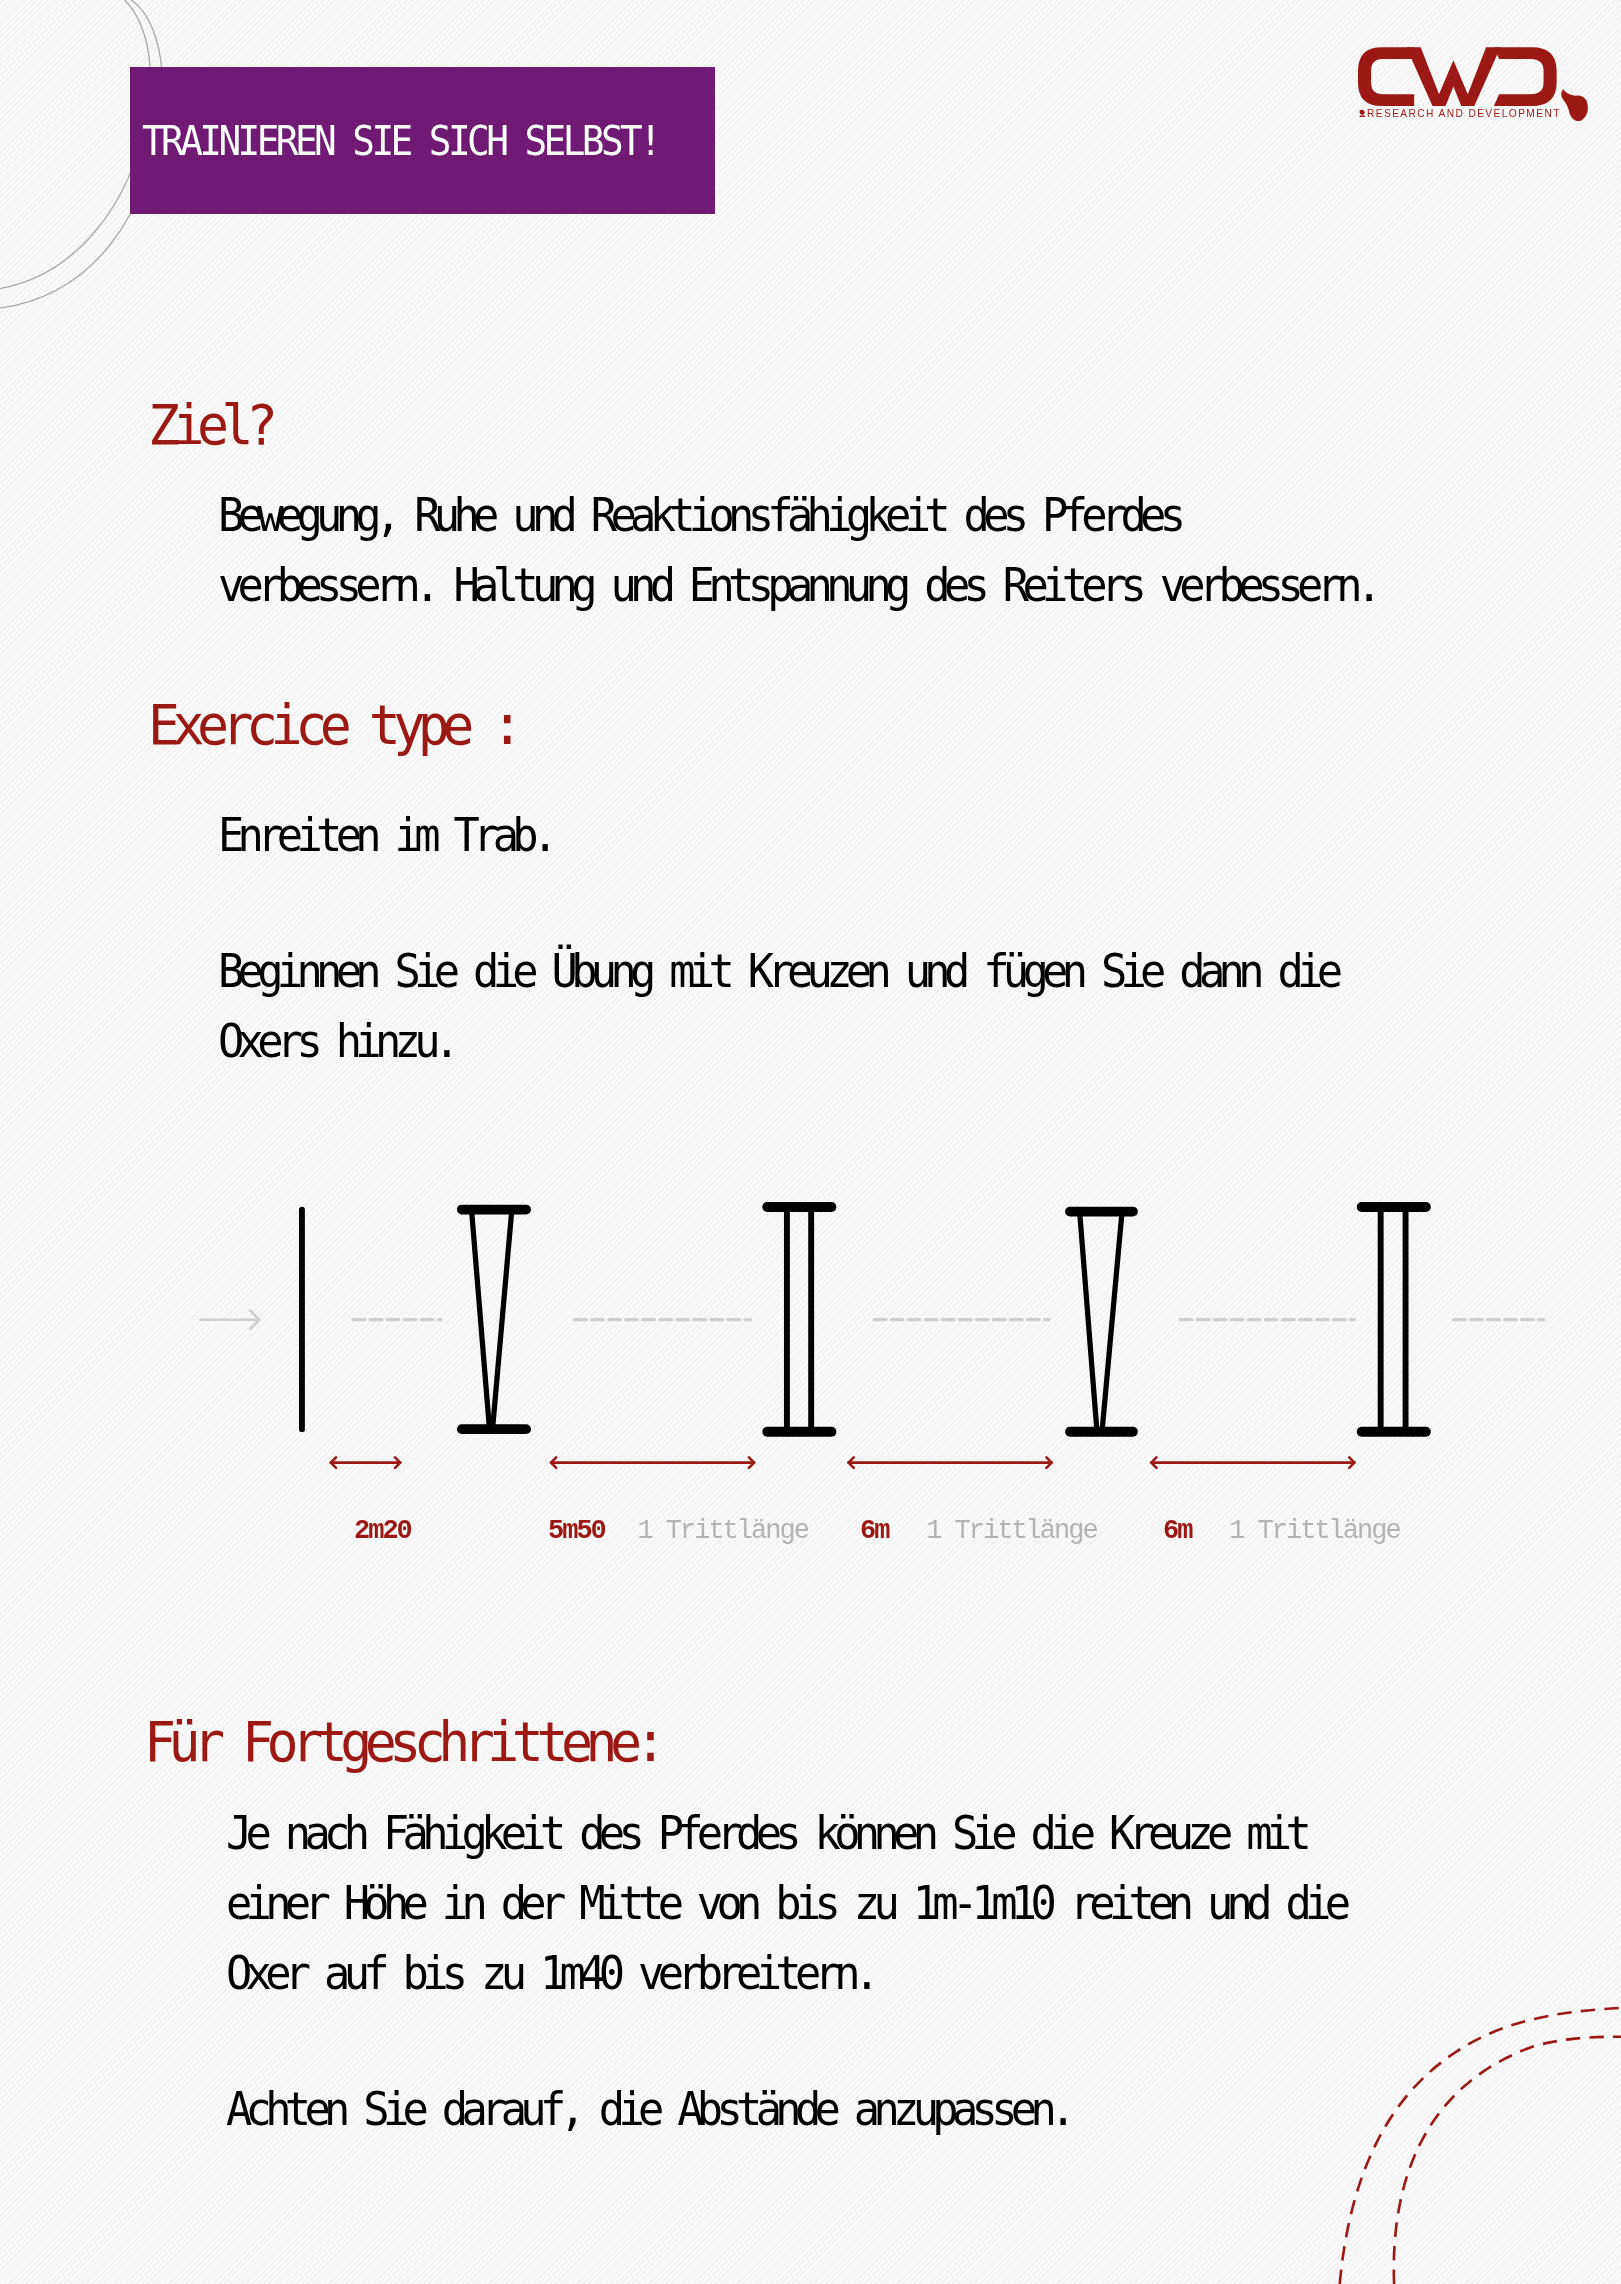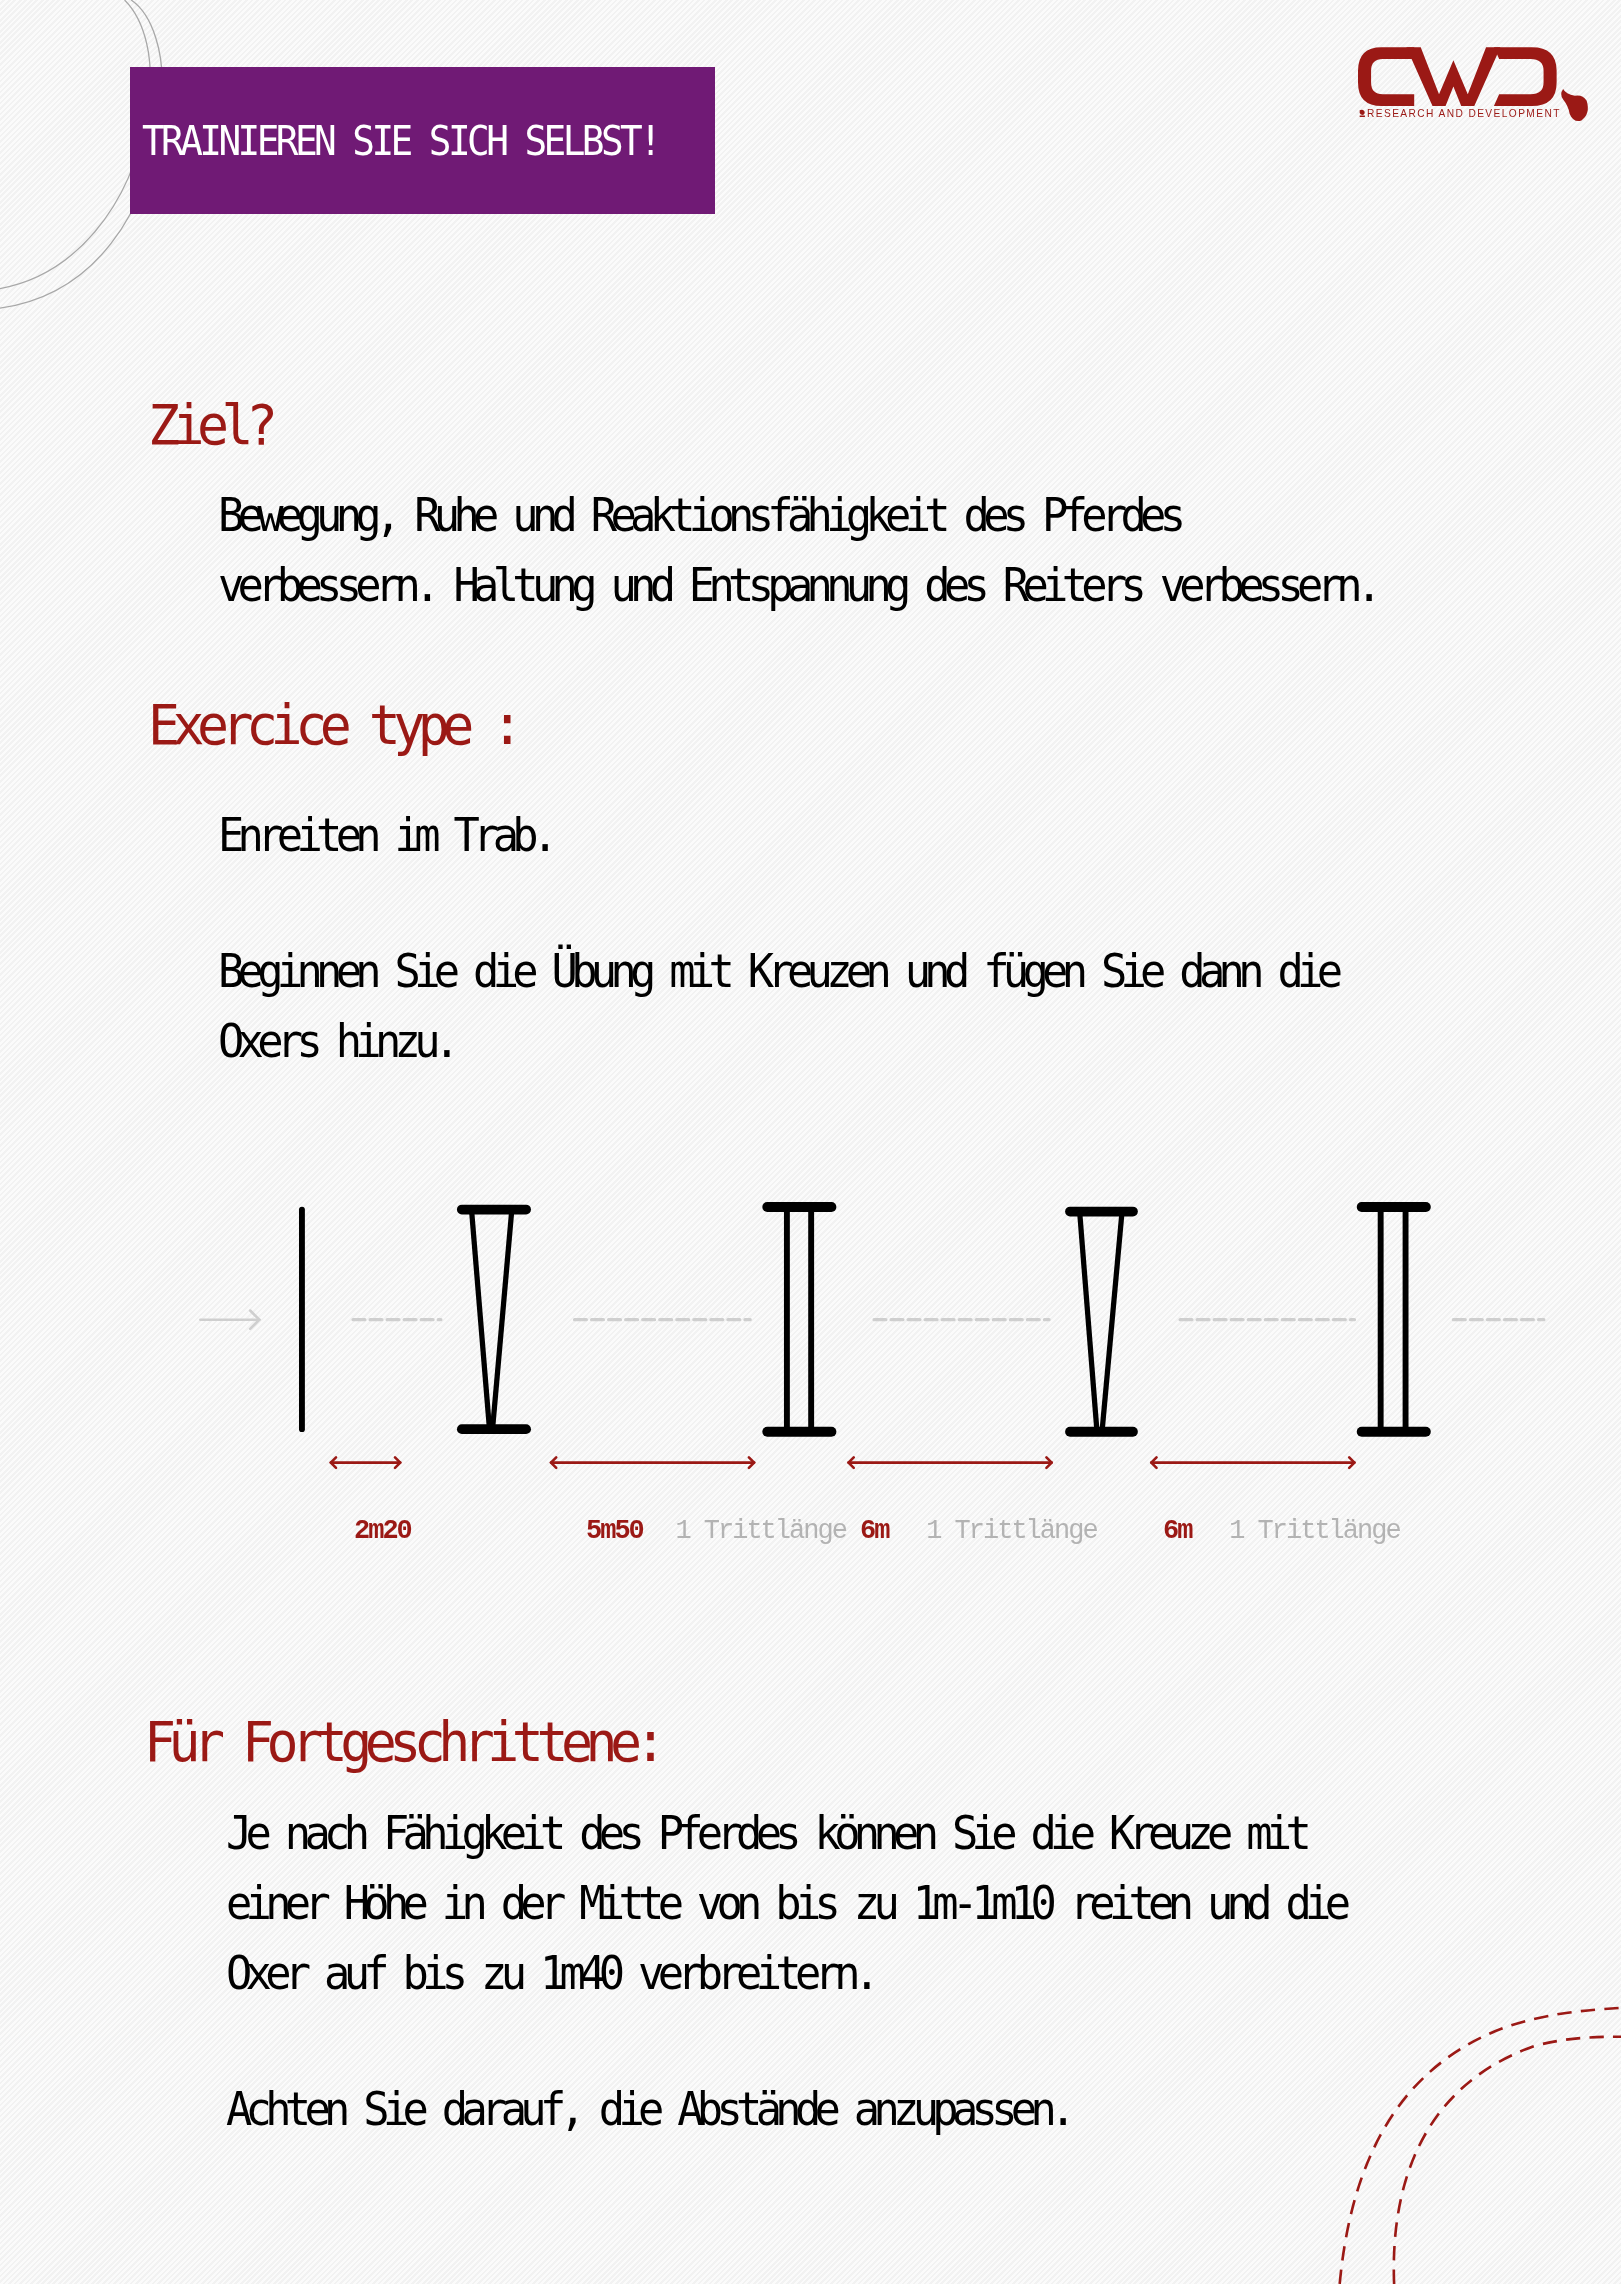--- a/index.html
+++ b/index.html
@@ -182,21 +182,21 @@
       <line x1="1756" y1="2231" x2="2066" y2="2231"></line>
       <polyline points="1764,2223 1756,2231 1764,2239"></polyline>
       <polyline points="2058,2223 2066,2231 2058,2239"></polyline>
     </g>
   </g>
 </svg>
 
 <div class="dist-label" style="left:354px;">
   <span class="dist-value">2m20</span>
 </div>
-<div class="dist-label" style="left:548px;margin-left:38px;">
+<div class="dist-label" style="left:548px;">
   <span class="dist-value">5m50</span>
   <span class="dist-note" style="margin-left:18.4px;">1 Trittlänge</span>
 </div>
 <div class="dist-label" style="left:860px;">
   <span class="dist-value">6m</span>
   <span class="dist-note" style="margin-left:23.6px;">1 Trittlänge</span>
 </div>
 <div class="dist-label" style="left:1163px;">
   <span class="dist-value">6m</span>
   <span class="dist-note" style="margin-left:23.6px;">1 Trittlänge</span>

